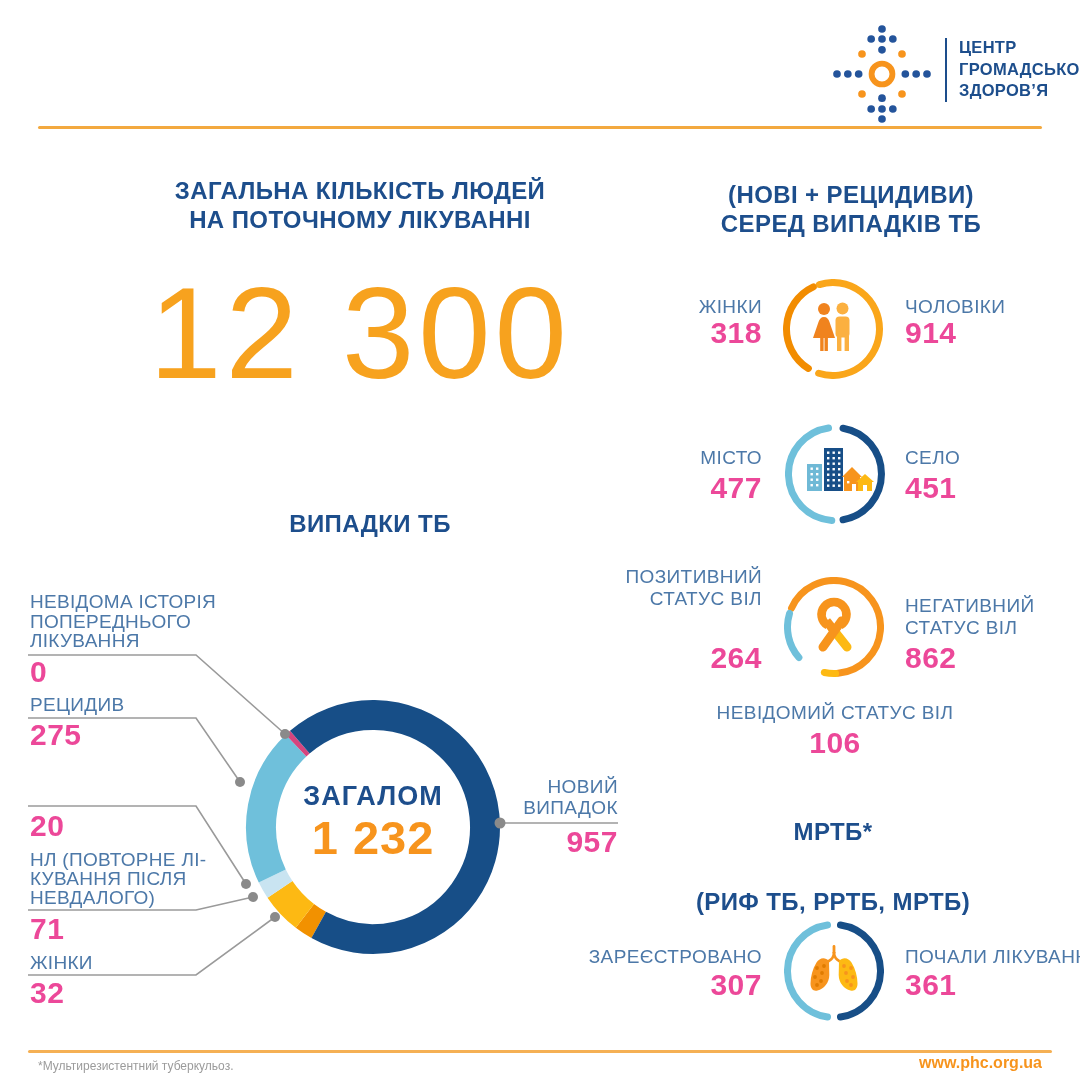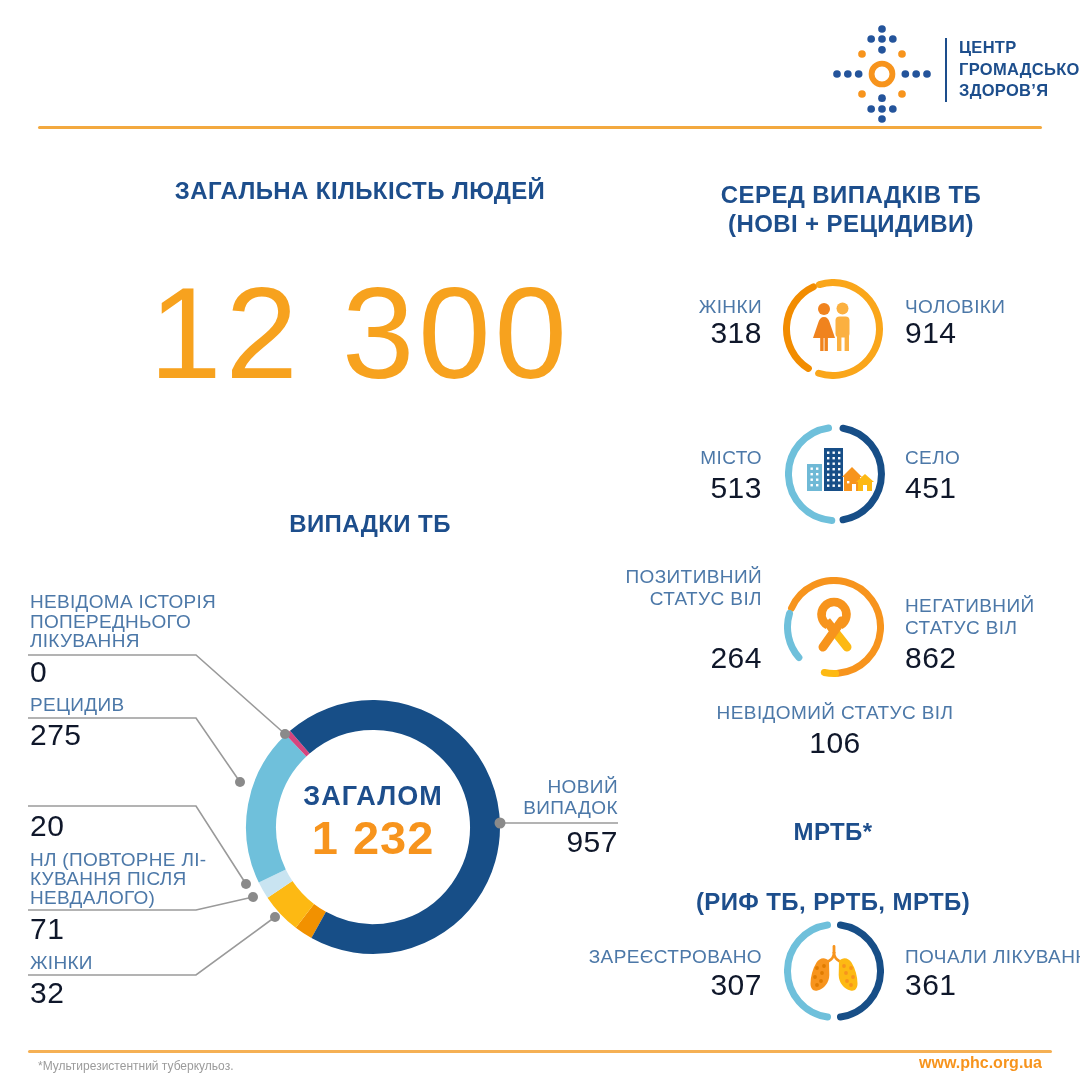--- a/index.html
+++ b/index.html
@@ -2,21 +2,21 @@
 <html><head>
 <meta charset="utf-8">
 <style>
   html,body{margin:0;padding:0;background:#fff;}
   .canvas{position:relative;width:1080px;height:1081px;background:#fff;overflow:hidden;
           font-family:"Liberation Sans",sans-serif;}
   .abs{position:absolute;}
   .h-title{font-size:36px;line-height:45px;font-weight:bold;color:#1D4E8C;letter-spacing:.5px;}
   .h2{font-size:24px;line-height:28.5px;font-weight:bold;color:#1D4E8C;text-align:center;letter-spacing:.4px;}
   .lbl{font-size:19px;line-height:22px;color:#4C78A8;letter-spacing:.4px;}
-  .val{font-size:30px;line-height:32px;font-weight:normal;color:#0f172a;letter-spacing:.5px;}
+  .val{font-size:30px;line-height:32px;font-weight:bold;color:#ec4899;letter-spacing:.5px;}
   .right-align{text-align:right;}
   .center{text-align:center;}
   .nowrap{white-space:nowrap;}
   .rule{height:3px;background:#F3A93F;border-radius:2px;}
   .callout-lbl{font-size:19px;line-height:19.5px;color:#4C78A8;letter-spacing:.3px;}
   .big-number{font-size:130px;line-height:130px;font-weight:300;color:#F7A21E;letter-spacing:4px;text-align:center;}
   .donut-center-label{font-size:27px;line-height:33px;font-weight:bold;color:#1D4E8C;letter-spacing:1px;text-align:center;}
   .donut-center-value{font-size:47px;line-height:50px;font-weight:bold;color:#F7941D;letter-spacing:1px;text-align:center;}
   .logo-text{font-size:16.5px;line-height:21.5px;font-weight:bold;color:#1D4E8C;letter-spacing:.3px;}
   .logo-divider{width:2px;height:64px;background:#1D4E8C;}
@@ -57,20 +57,21 @@
   <div class="abs logo-text" style="left:959px;top:37px;">
     <div>ЦЕНТР</div>
     <div>ГРОМАДСЬКОГО</div>
     <div>ЗДОРОВ’Я</div>
   </div>
 
   <div class="abs rule" style="left:38px;top:126px;width:1004px;"></div>
 
   <div class="abs h2" style="left:140px;top:177px;width:440px;">
     <div>ЗАГАЛЬНА КІЛЬКІСТЬ ЛЮДЕЙ</div>
+    <div>НА ПОТОЧНОМУ ЛІКУВАННІ</div>
   </div>
   <div class="abs big-number" style="left:120px;top:268px;width:480px;">12 300</div>
 
   <div class="abs h2" style="left:140px;top:510px;width:460px;">ВИПАДКИ ТБ</div>
 
   <svg id="donut" class="abs" style="left:223px;top:677px;" width="300" height="300" viewBox="0 0 300 300">
       <path d="M95.70,247.96 A112,112 0 0 1 81.91,238.93" fill="none" stroke="#F29100" stroke-width="30" stroke-linecap="butt"></path>
       <path d="M81.91,238.93 A112,112 0 0 1 56.97,212.36" fill="none" stroke="#FDB913" stroke-width="30" stroke-linecap="butt"></path>
       <path d="M56.97,212.36 A112,112 0 0 1 49.27,198.96" fill="none" stroke="#C9E4F1" stroke-width="30" stroke-linecap="butt"></path>
       <path d="M49.27,198.96 A112,112 0 0 1 73.05,68.62" fill="none" stroke="#6FC0DB" stroke-width="30" stroke-linecap="butt"></path>
@@ -128,22 +129,22 @@
   </div>
   <div class="abs val" style="left:30px;top:977px;">32</div>
 
   <div class="abs lbl right-align" style="left:468px;top:776px;width:150px;line-height:21px;">
     <div>НОВИЙ</div>
     <div>ВИПАДОК</div>
   </div>
   <div class="abs val right-align" style="left:468px;top:826px;width:150px;">957</div>
 
   <div class="abs h2" style="left:650px;top:180px;width:402px;line-height:29px;">
+    <div>(НОВІ + РЕЦИДИВИ)</div>
     <div>СЕРЕД ВИПАДКІВ ТБ</div>
-    <div>(НОВІ + РЕЦИДИВИ)</div>
   </div>
 
   <svg id="icon-gender" class="abs" style="left:783px;top:279px;" width="100" height="100" viewBox="0 0 100 100">
       <path d="M36.40,5.53 A46.5,46.5 0 1 1 35.63,94.22" fill="none" stroke="#FAA61A" stroke-width="7" stroke-linecap="round"></path>
       <path d="M25.36,89.43 A46.5,46.5 0 0 1 30.35,7.86" fill="none" stroke="#F28C00" stroke-width="7" stroke-linecap="round"></path>
       <circle cx="41" cy="30" r="6" fill="#F0831E"></circle>
       <path d="M41,38 C38,38 36.5,40 35.5,43 L30,59 L52,59 L46.5,43 C45.5,40 44,38 41,38 Z" fill="#F0831E"></path>
       <rect x="37.2" y="59" width="3.4" height="13" fill="#F0831E"></rect>
       <rect x="41.5" y="59" width="3.4" height="13" fill="#F0831E"></rect>
       <circle cx="59.5" cy="29.5" r="6" fill="#FBB040"></circle>
@@ -192,21 +193,21 @@
       <rect x="53" y="60.5" width="2.4" height="2.4" fill="#FFFFFF"></rect>
       <path d="M57,53 L67,43 L77,53 Z" fill="#F7941D"></path>
       <rect x="59" y="53" width="16" height="14" fill="#F7941D"></rect>
       <rect x="62" y="57" width="2.4" height="2.4" fill="#FFFFFF"></rect>
       <rect x="67" y="60" width="4" height="7" fill="#FFFFFF"></rect>
       <path d="M71,58 L80,50 L89,58 Z" fill="#FDB913"></path>
       <rect x="73" y="58" width="14" height="9" fill="#FDB913"></rect>
       <rect x="78" y="61" width="4" height="6" fill="#FFFFFF"></rect>
     </svg>
   <div class="abs lbl right-align" style="left:558px;top:447px;width:204px;">МІСТО</div>
-  <div class="abs val right-align" style="left:558px;top:472px;width:204px;">513</div>
+  <div class="abs val right-align" style="left:558px;top:472px;width:204px;">477</div>
   <div class="abs lbl nowrap" style="left:905px;top:447px;">СЕЛО</div>
   <div class="abs val" style="left:905px;top:472px;">451</div>
 
   <svg id="icon-hiv" class="abs" style="left:784px;top:577px;" width="100" height="100" viewBox="0 0 100 100">
       <path d="M7.52,31.09 A46.5,46.5 0 1 1 54.05,96.32" fill="none" stroke="#F7941D" stroke-width="7" stroke-linecap="round"></path>
       <path d="M51.62,96.47 A46.5,46.5 0 0 1 40.33,95.48" fill="none" stroke="#FDB913" stroke-width="7" stroke-linecap="round"></path>
       <path d="M14.91,80.51 A46.5,46.5 0 0 1 5.53,36.40" fill="none" stroke="#6FC0DB" stroke-width="7" stroke-linecap="round"></path>
       <path d="M48,51 L63,70" stroke="#FDB913" stroke-width="9" stroke-linecap="round" fill="none"></path>
       <path d="M42.5,44 L52,56" stroke="#F7941D" stroke-width="9" stroke-linecap="butt" fill="none"></path>
       <path d="M57.5,44 L39,70" stroke="#F7941D" stroke-width="9" stroke-linecap="round" fill="none"></path>

